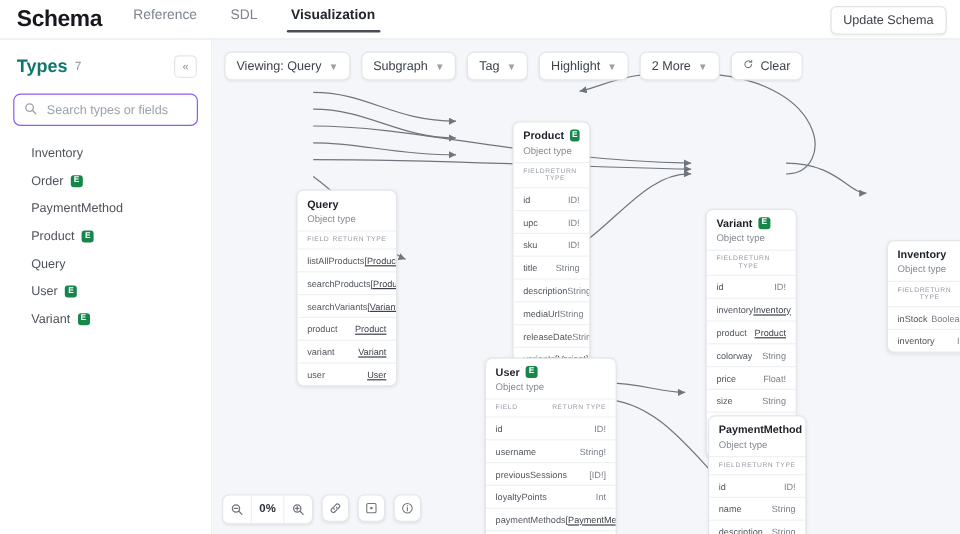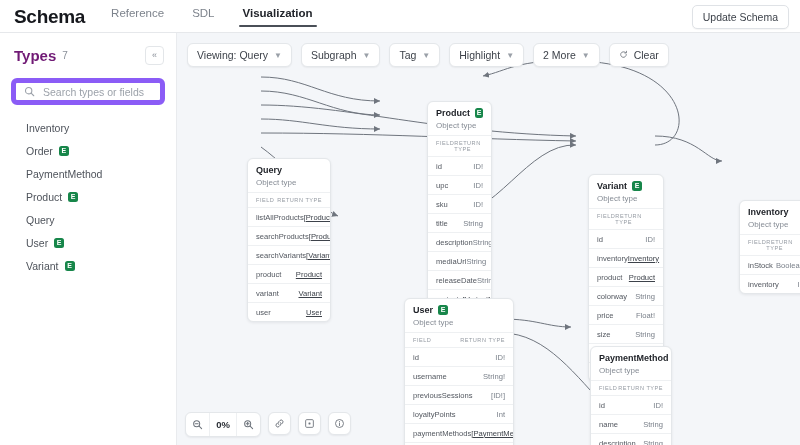--- a/index.html
+++ b/index.html
@@ -44,29 +44,29 @@
 
   
   .sidebar {
     width:177px; flex:0 0 177px; background:#ffffff;
     border-right:1px solid #e9ebee; padding:0;
     position:relative;
   }
   .side-head {
     display:flex; align-items:center; padding:13px 12px 9px 14px;
   }
-  .side-title { font-size:15px; font-weight:600; color:#701a75; }
+  .side-title { font-size:15px; font-weight:600; color:#0f766e; }
   .side-count { font-size:10px; color:#8a9099; margin-left:6px; }
   .collapse-btn {
     margin-left:auto; width:19px; height:19px; border-radius:4px;
     border:1px solid #e3e6e9; background:#fff; color:#8a9099;
     font-size:9px; line-height:17px; text-align:center; cursor:pointer;
   }
   .search-box {
-    margin:4px 11px 0 11px; height:27px; border:5px solid #8b5cf6;
+    margin:4px 11px 0 11px; height:27px; border:1px solid #8b5cf6;
     border-radius:6px; display:flex; align-items:center; padding:0 8px;
     background:#fff;
   }
   .search-box svg { flex:0 0 auto; }
   .search-input {
     border:none; outline:none; font-size:10.5px; color:#4a4f57;
     margin-left:6px; width:100%; background:transparent;
     font-family:"Liberation Sans", sans-serif;
   }
   .search-input::placeholder { color:#9ca2aa; }

